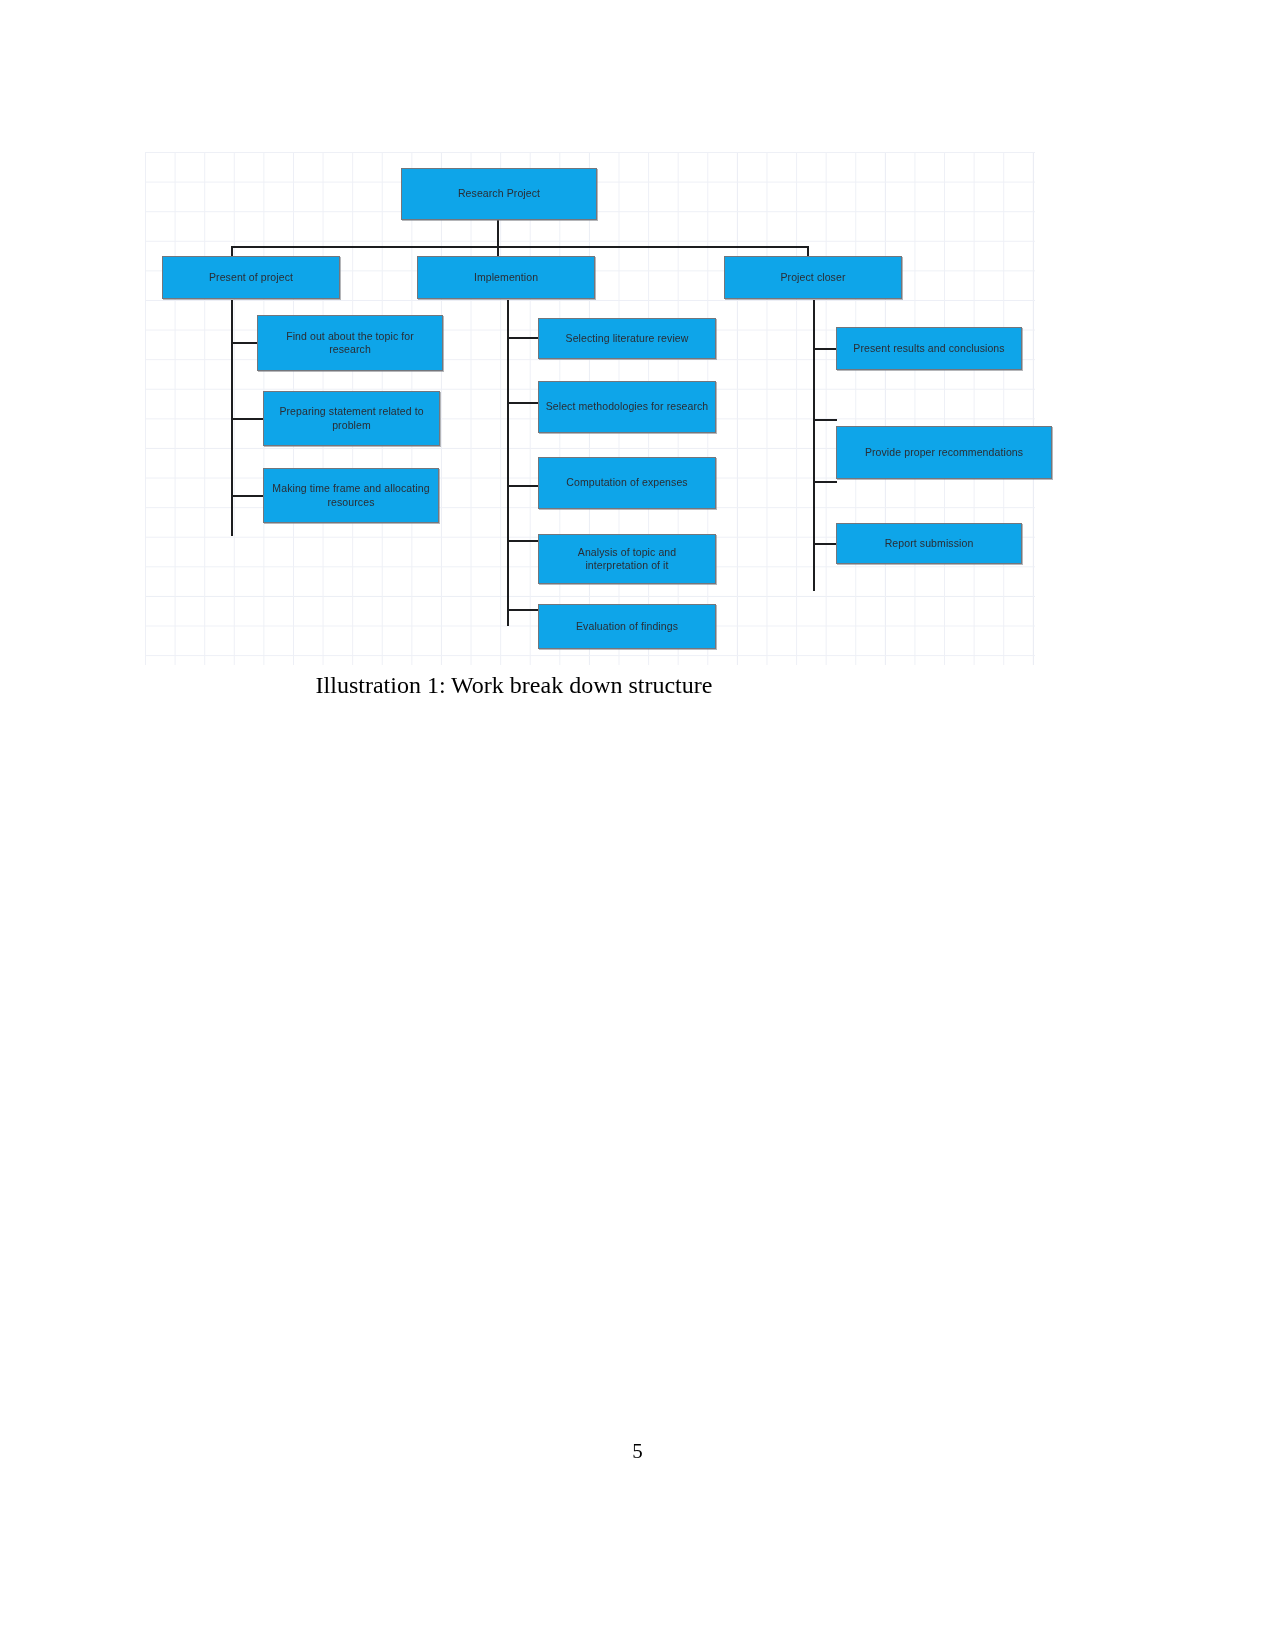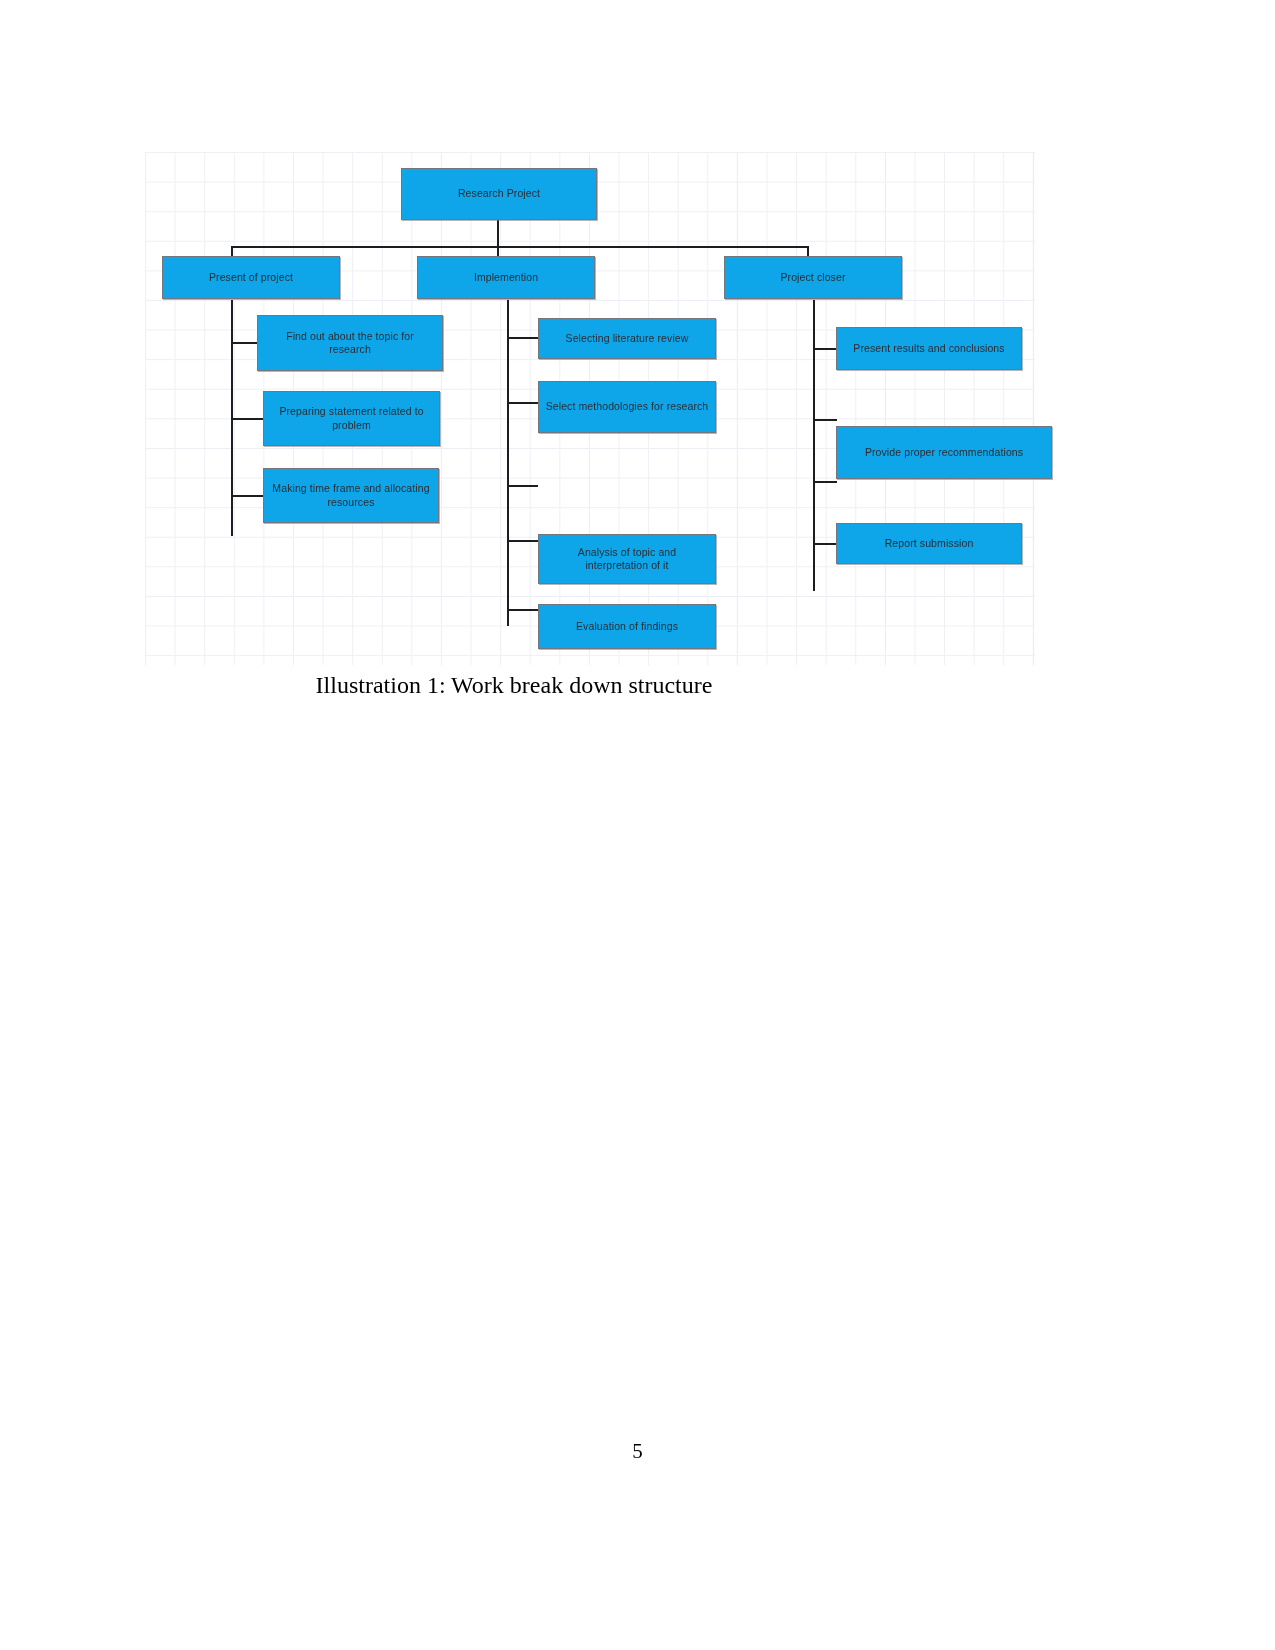--- a/index.html
+++ b/index.html
@@ -158,20 +158,23 @@
     <div class="node" style="left:118px; top:316px; width:176px; height:55px;">
       <span>Making time frame and allocating resources</span>
     </div>
 
     <div class="node" style="left:393px; top:166px; width:178px; height:41px;justify-content:center;">
       <span>Selecting literature review</span>
     </div>
     <div class="node" style="left:393px; top:229px; width:178px; height:52px;">
       <span>Select methodologies for research</span>
     </div>
+    <div class="node" style="left:393px; top:305px; width:178px; height:52px;">
+      <span>Computation of expenses</span>
+    </div>
     <div class="node" style="left:393px; top:382px; width:178px; height:50px;">
       <span>Analysis of topic and interpretation of it</span>
     </div>
     <div class="node" style="left:393px; top:452px; width:178px; height:45px;">
       <span>Evaluation of findings</span>
     </div>
 
     <div class="node" style="left:691px; top:175px; width:186px; height:43px;">
       <span>Present results and conclusions</span>
     </div>

